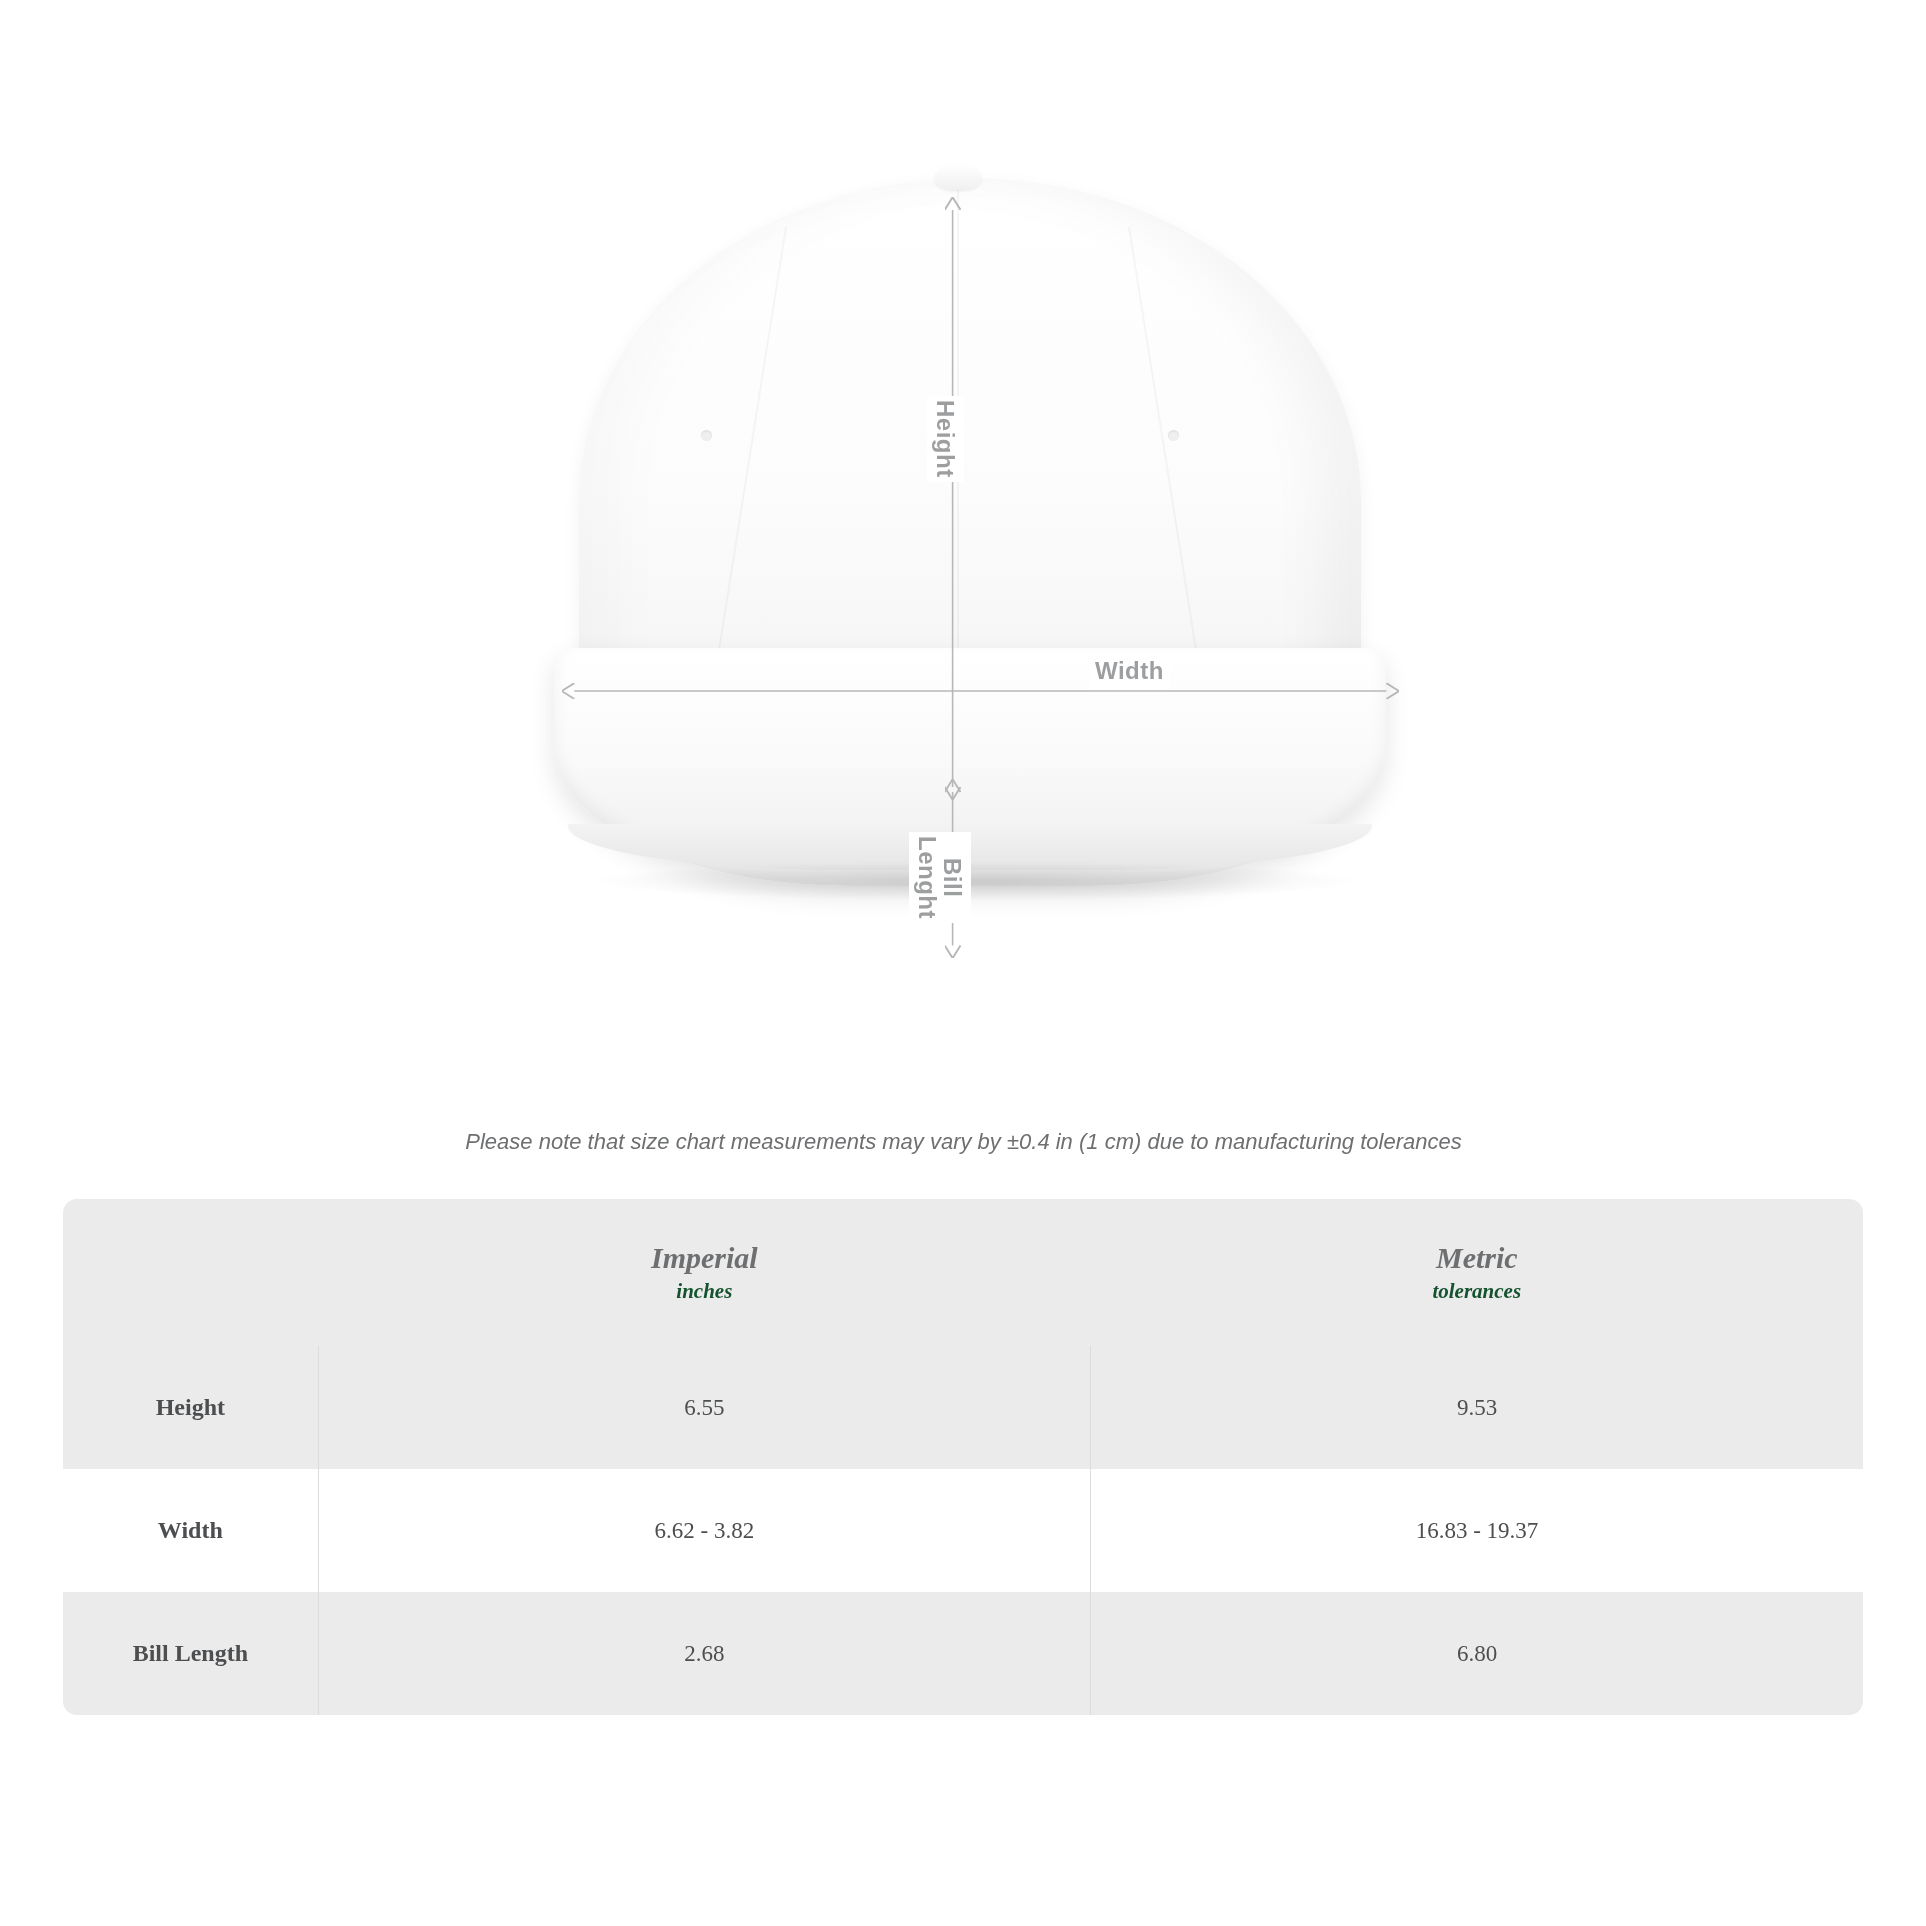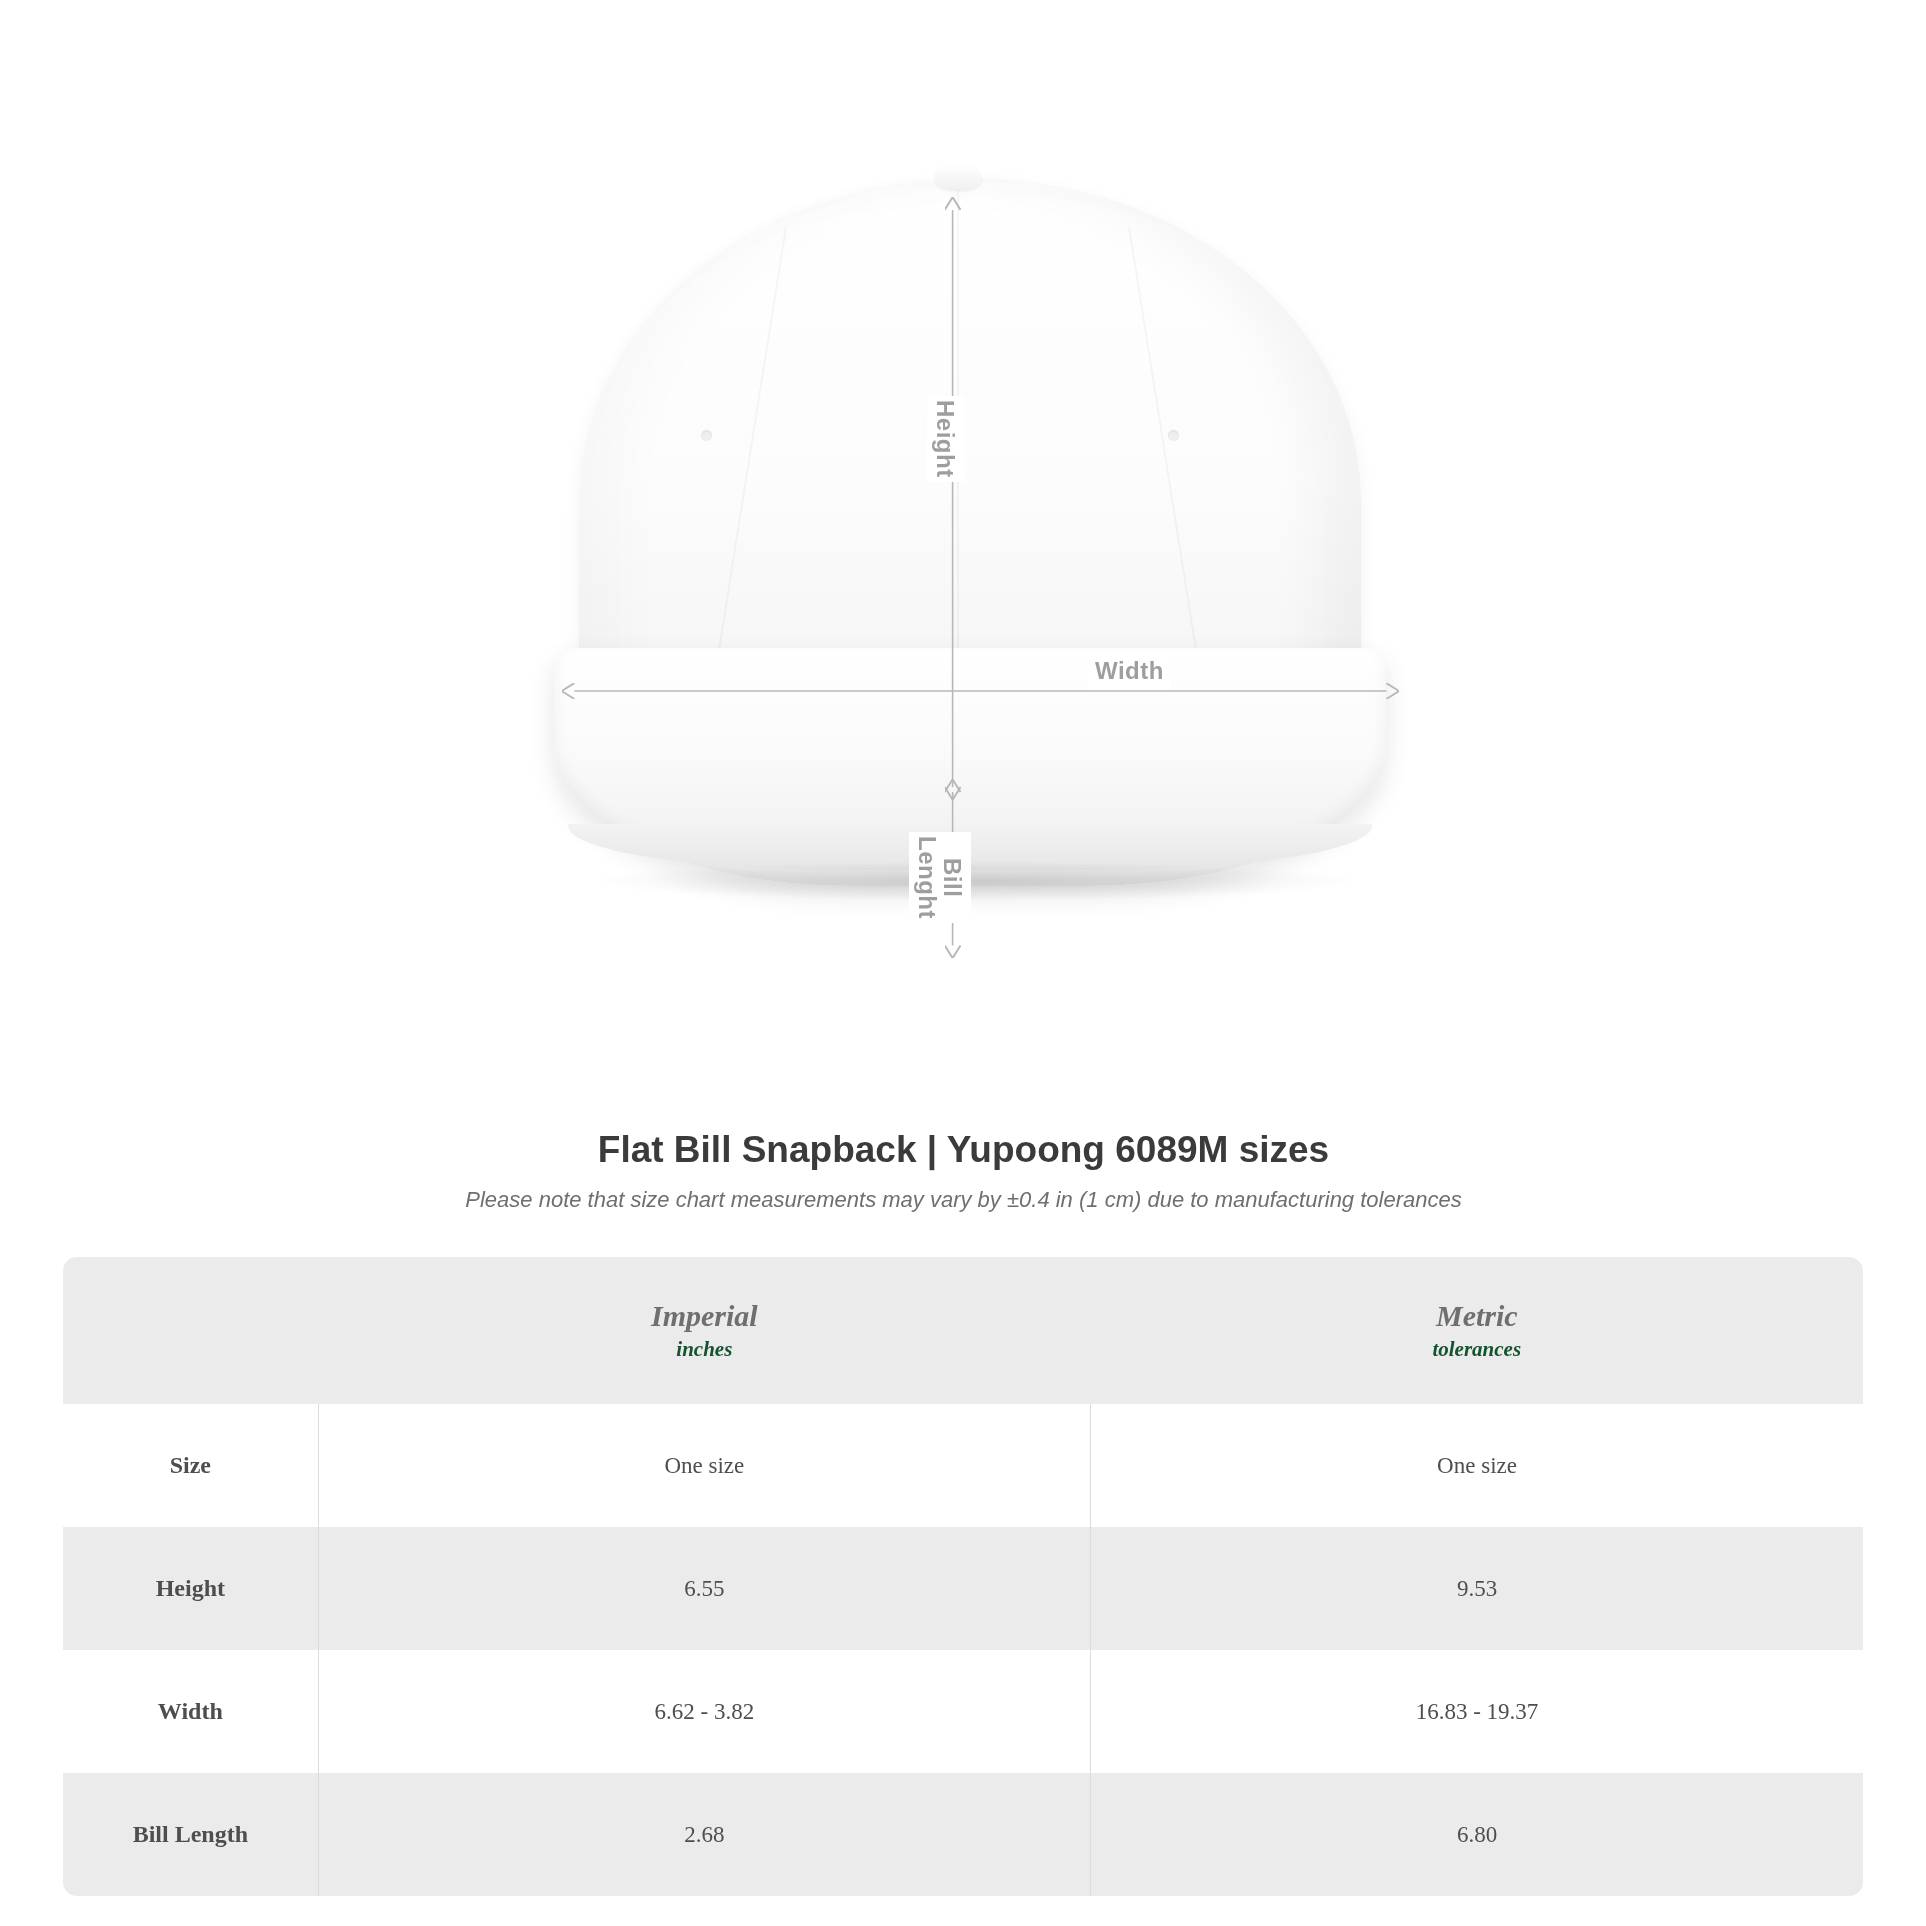--- a/index.html
+++ b/index.html
@@ -250,21 +250,20 @@
 
   <div class="mlabel vertical" id="label-bill">
     <span>Bill</span><br>
     <span>Lenght</span>
   </div>
 
   <div class="mlabel" id="label-width">Width</div>
 </div>
 
 <div class="title-block">
-  <h1 class="chart-title">Flat Bill Snapback | Yupoong 6089M sizes</h1>
   <p class="chart-note">Please note that size chart measurements may vary by ±0.4 in (1 cm) due to manufacturing tolerances</p>
 </div>
 
 <div class="table-wrap">
   <table class="size-chart">
     <colgroup>
       <col class="col-label">
         <col class="col-unit">
         <col class="col-unit">
     </colgroup>
@@ -275,25 +274,20 @@
           <div class="unit-name">Imperial</div>
           <div class="unit-sub">inches</div>
         </th>
         <th>
           <div class="unit-name">Metric</div>
           <div class="unit-sub">tolerances</div>
         </th>
       </tr>
     </thead>
     <tbody>
-      <tr class="plain">
-        <td class="rowlabel">Size</td>
-        <td class="sep">One size</td>
-        <td class="sep">One size</td>
-      </tr>
       <tr class="alt">
         <td class="rowlabel">Height</td>
         <td class="sep">6.55</td>
         <td class="sep">9.53</td>
       </tr>
       <tr class="plain">
         <td class="rowlabel">Width</td>
         <td class="sep">6.62 - 3.82</td>
         <td class="sep">16.83 - 19.37</td>
       </tr>

